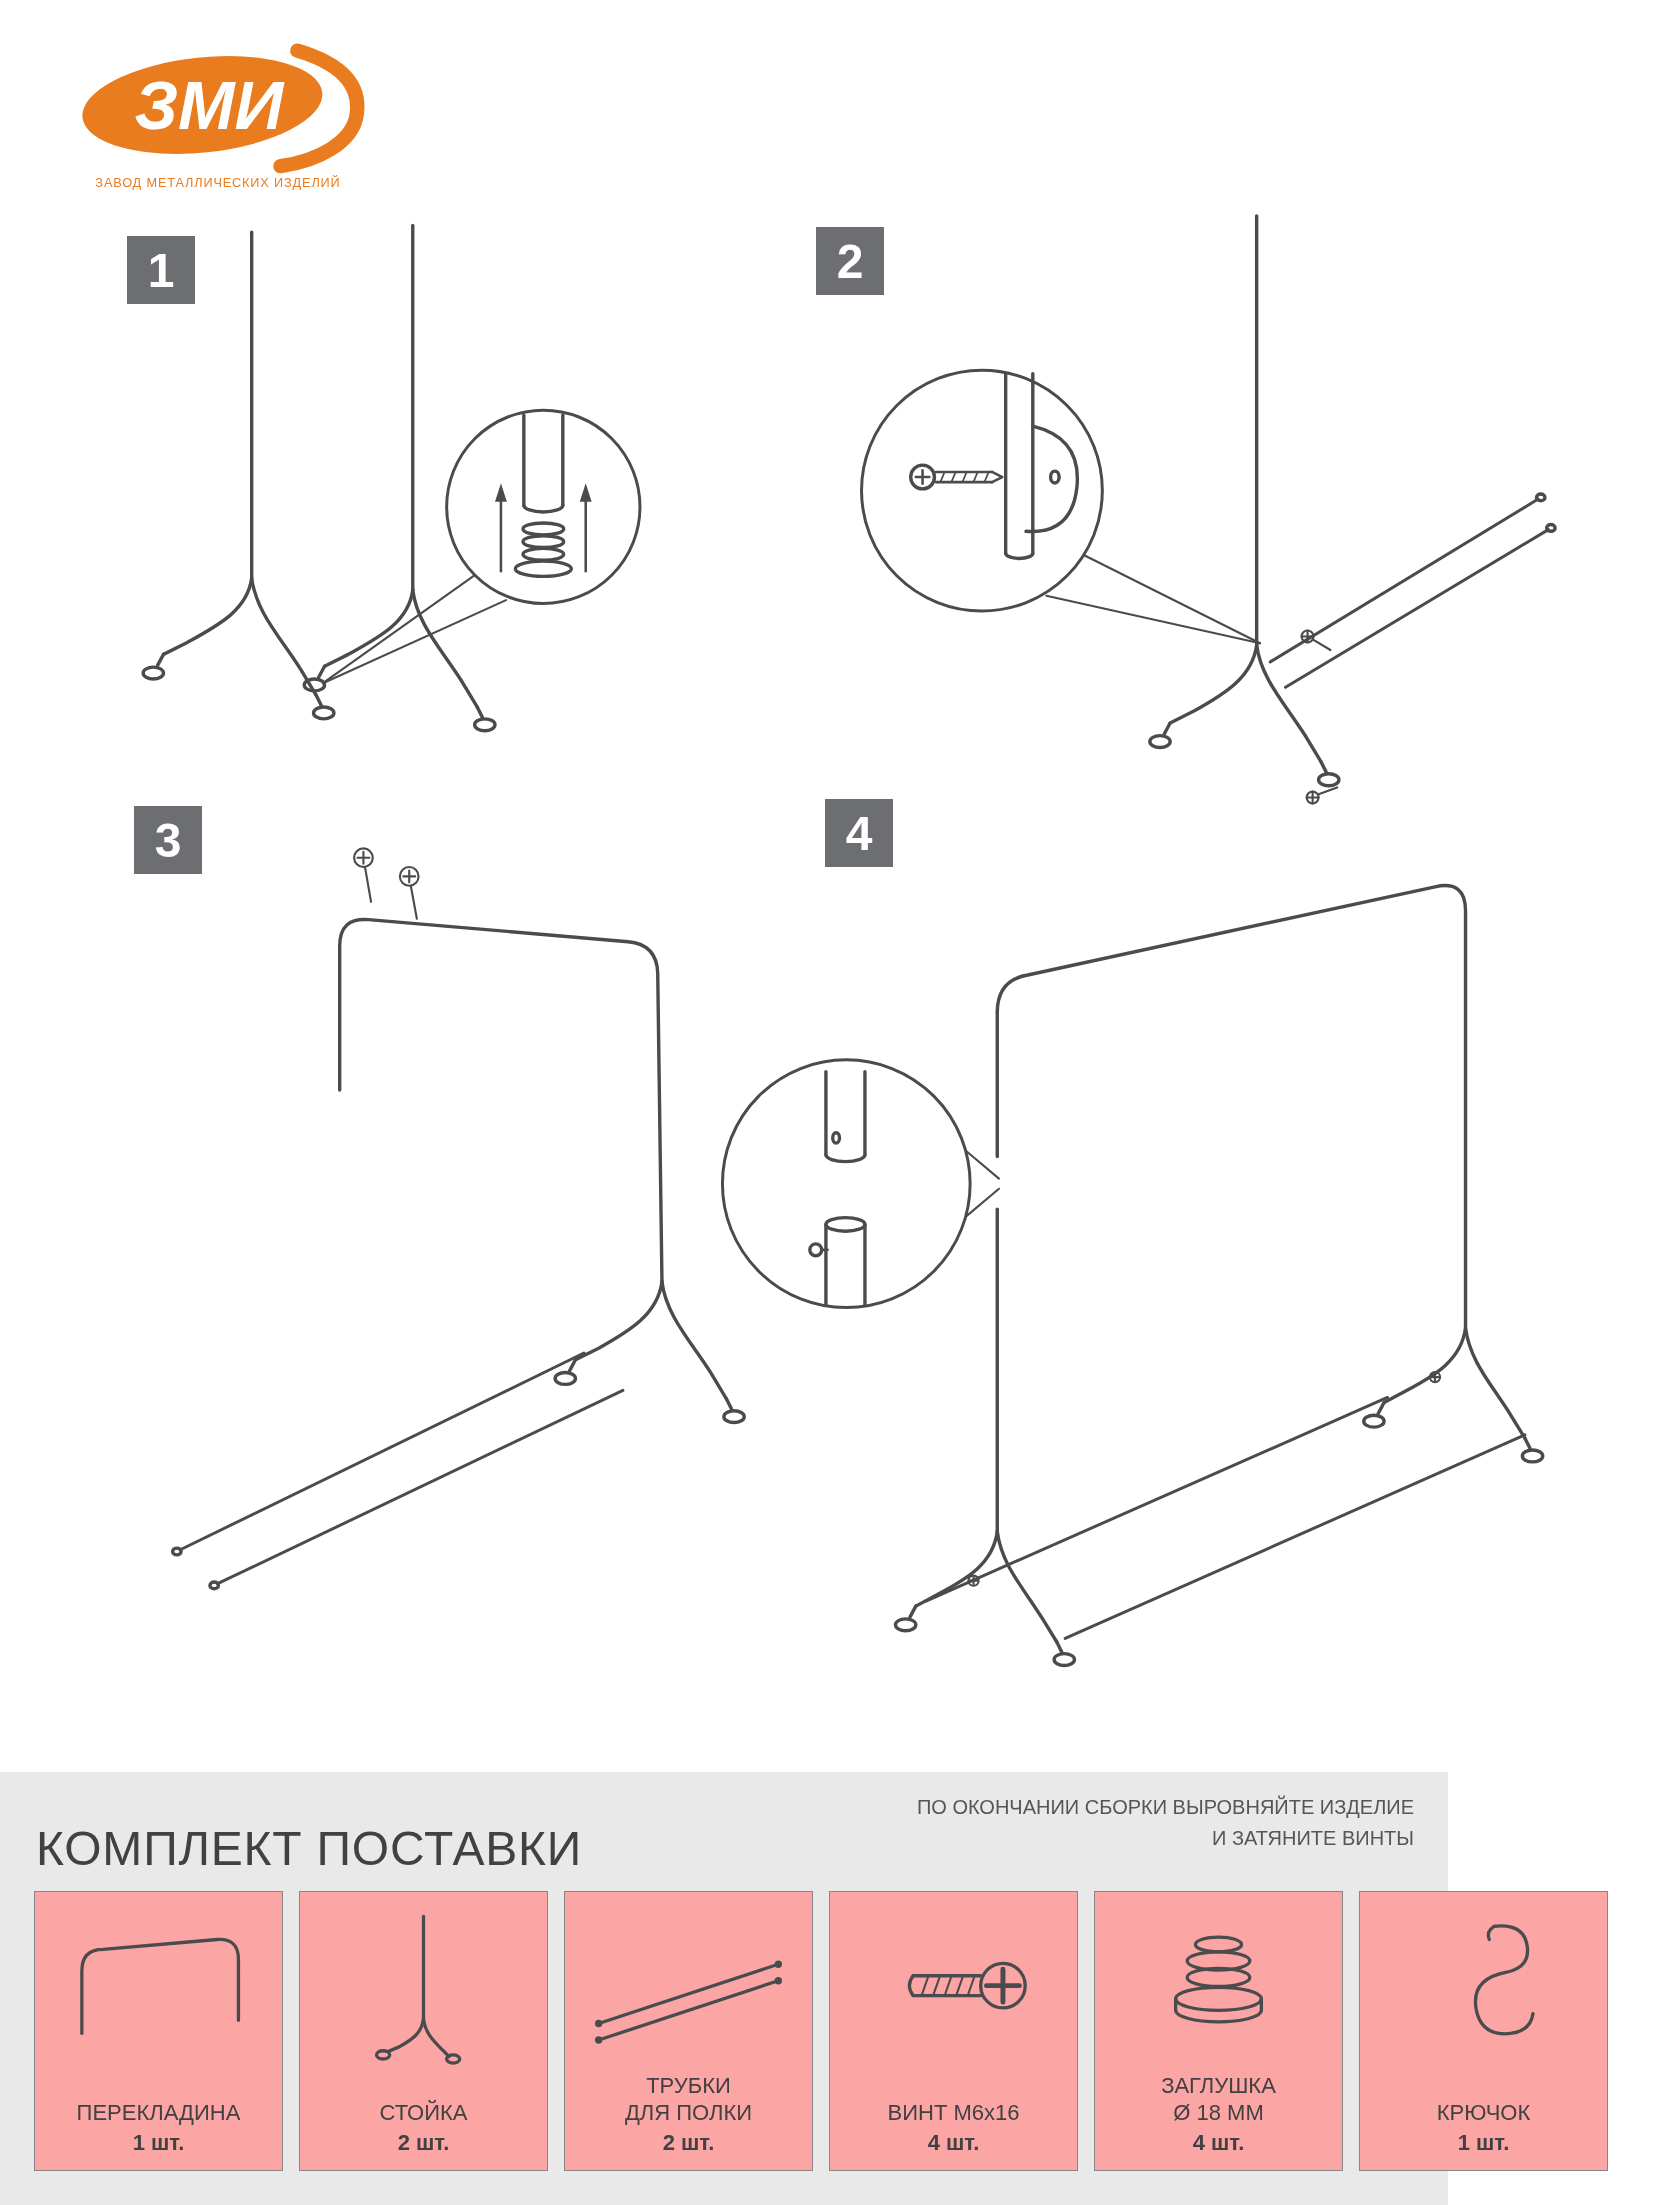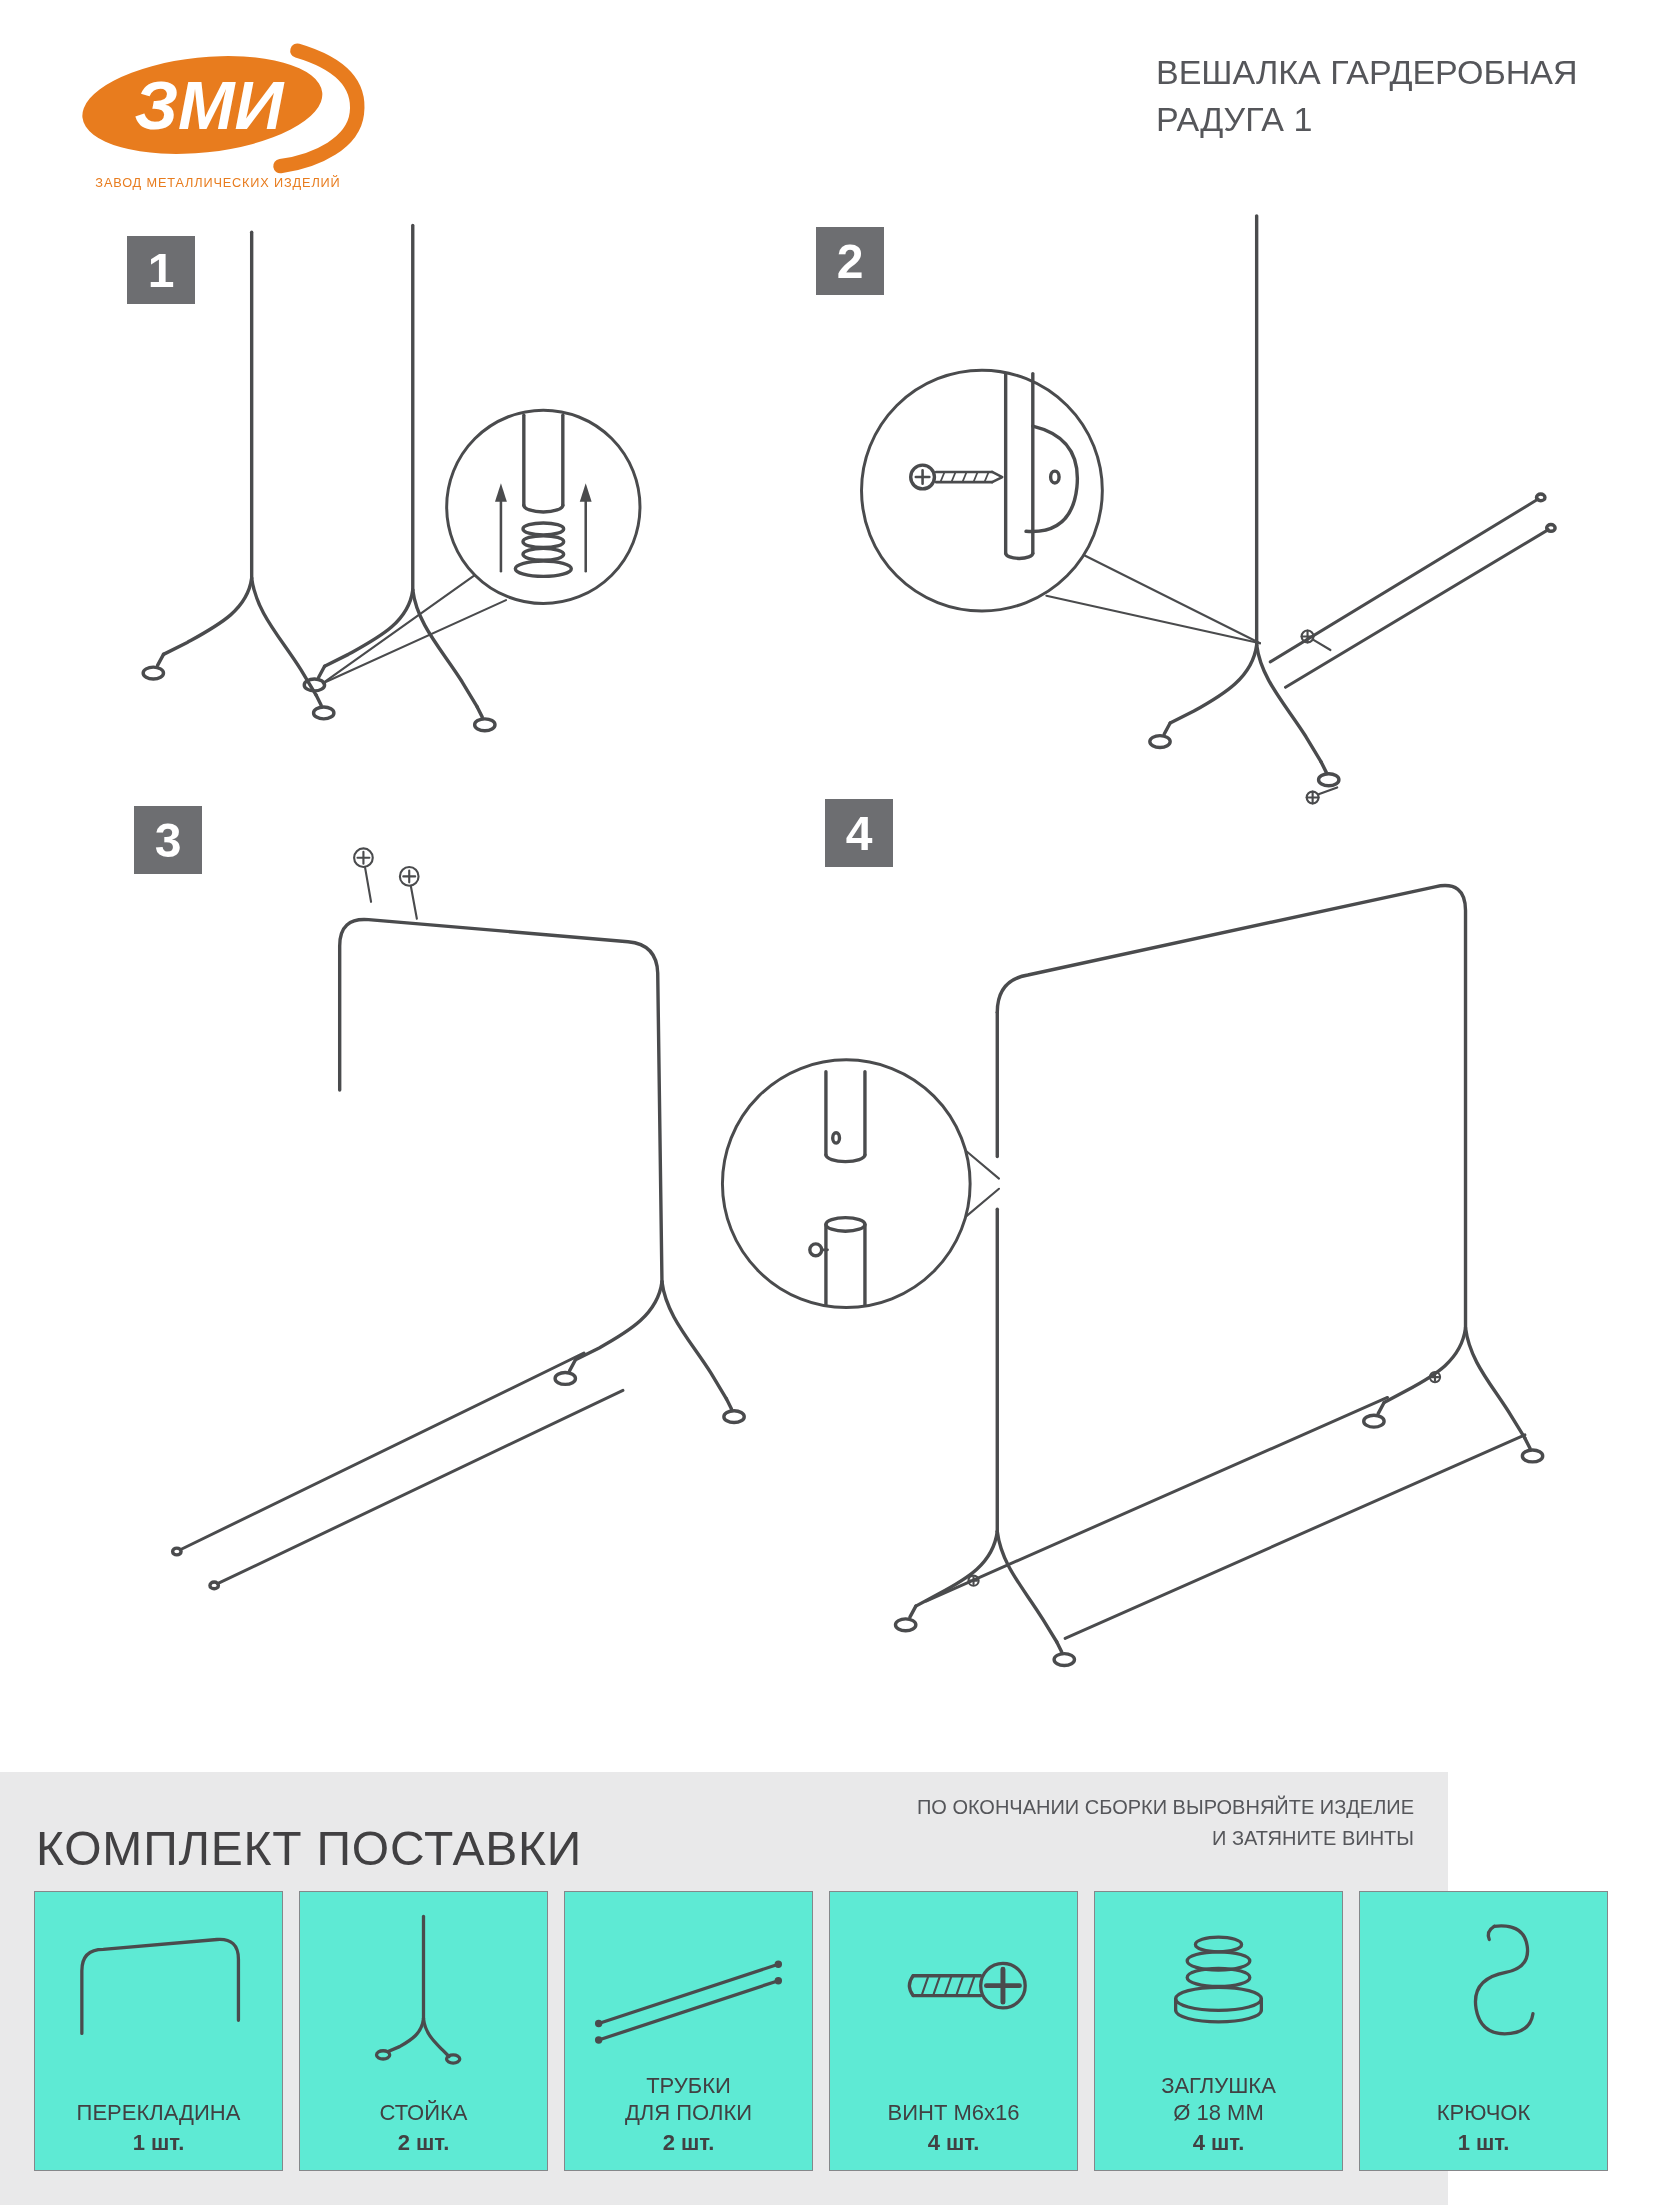--- a/index.html
+++ b/index.html
@@ -50,21 +50,21 @@
     position: absolute; right: 34px; top: 20.4px;
     text-align: right;
     font-size: 20px; color: #55565a; line-height: 1.55;
   }
   .parts {
     position: absolute; left: 34px; top: 119px;
     display: flex; gap: 16px;
   }
   .part {
     width: 249px; height: 280px;
-    background: #5eead4;
+    background: #fca5a5;
     border: 1.7px solid #85878a;
     display: flex; flex-direction: column; align-items: center;
     padding: 6.8px 5.1px 13.6px;
   }
   .part svg { margin-bottom: auto; }
   .part-name {
     font-size: 22px; color: #414042; text-align: center;
     white-space: pre-line; line-height: 1.22;
   }
   .part-qty { font-size: 22px; font-weight: bold; color: #414042; margin-top: 3.4px; }
@@ -77,24 +77,20 @@
   <svg class="draw" style="left:75px; top:37px" width="399" height="170" viewBox="0 0 470 200">
     <g>
       <ellipse cx="150" cy="80" rx="142" ry="56" fill="#e87c1e" transform="rotate(-6 150 80)"></ellipse>
       <path d="M262,16 C316,32 336,58 332,90 C328,124 286,146 242,152" fill="none" stroke="#e87c1e" stroke-width="17" stroke-linecap="round"></path>
     </g>
     <text x="70" y="108" font-size="80" font-weight="bold" font-style="italic" fill="#ffffff">ЗМИ</text>
     <text x="24" y="176" font-size="15" fill="#e87c1e" letter-spacing="1">ЗАВОД МЕТАЛЛИЧЕСКИХ ИЗДЕЛИЙ</text>
   </svg>
 
 
-  <div class="abs subtitle">
-    <div>ВЕШАЛКА ГАРДЕРОБНАЯ</div>
-    <div>РАДУГА 1</div>
-  </div>
 
   <div class="abs badge" style="left:127px; top:236px">
     <span>1</span>
   </div>
   <div class="abs badge" style="left:816px; top:227px">
     <span>2</span>
   </div>
   <div class="abs badge" style="left:134px; top:806px">
     <span>3</span>
   </div>

